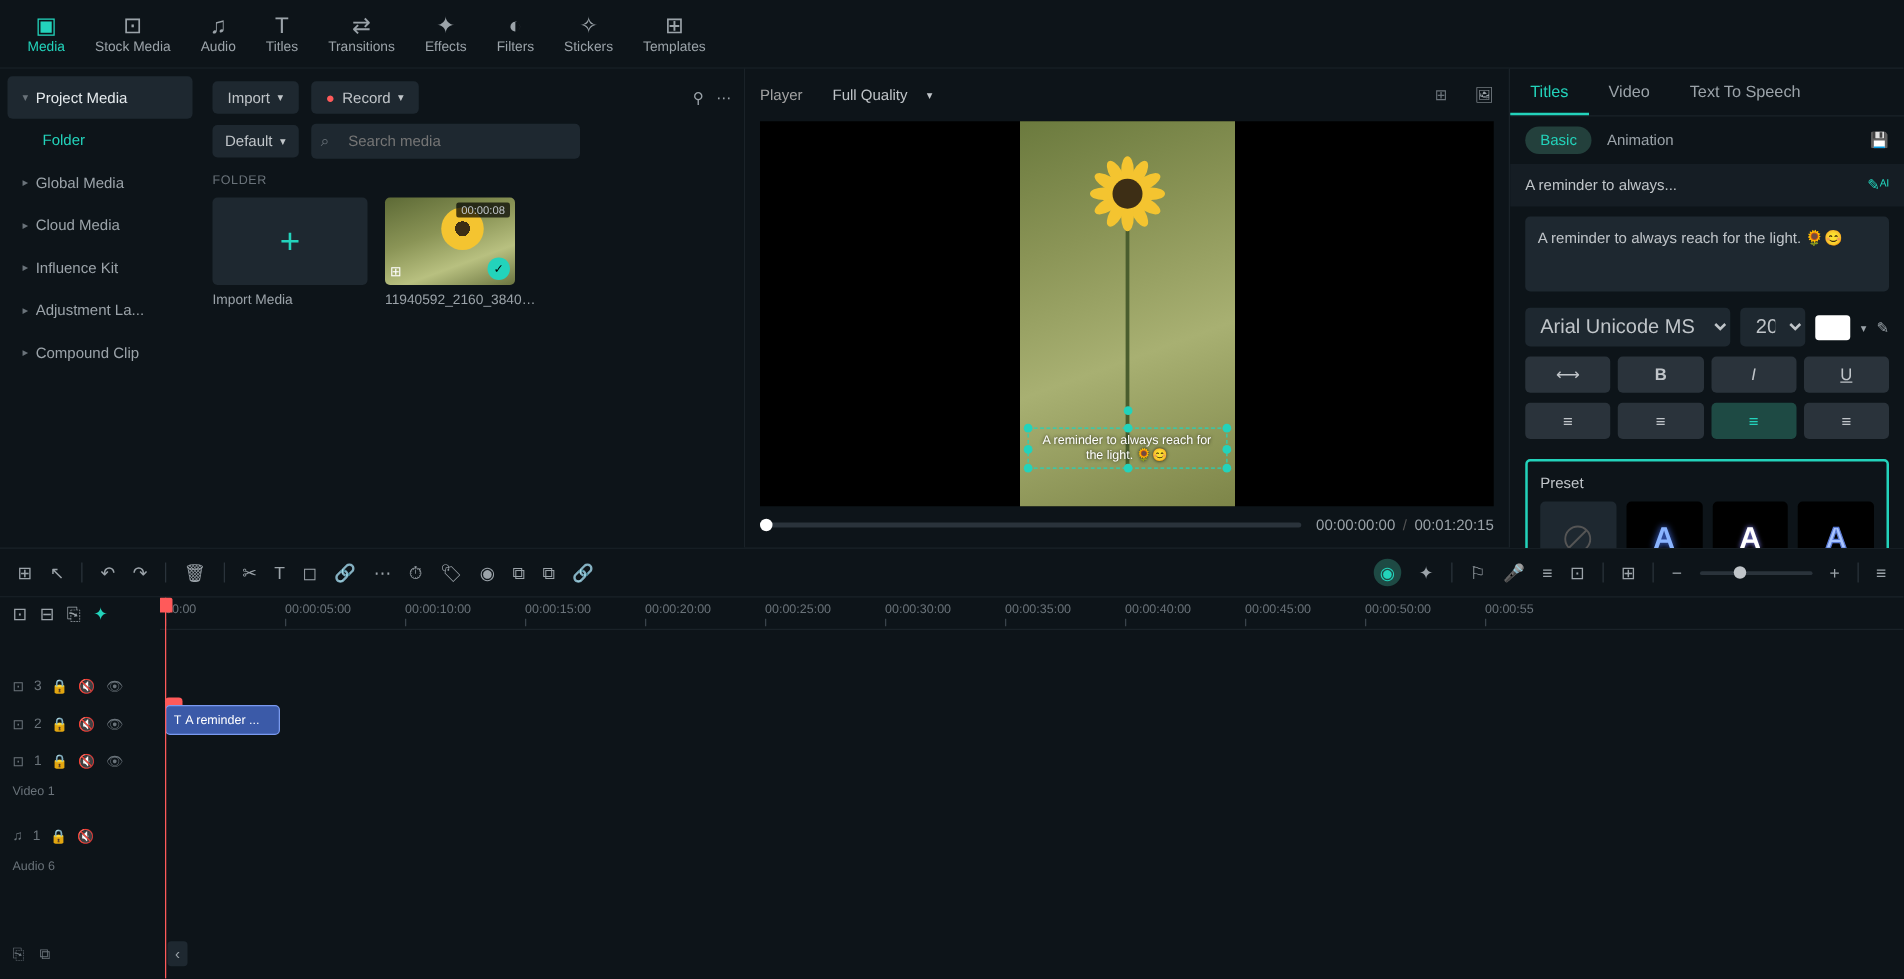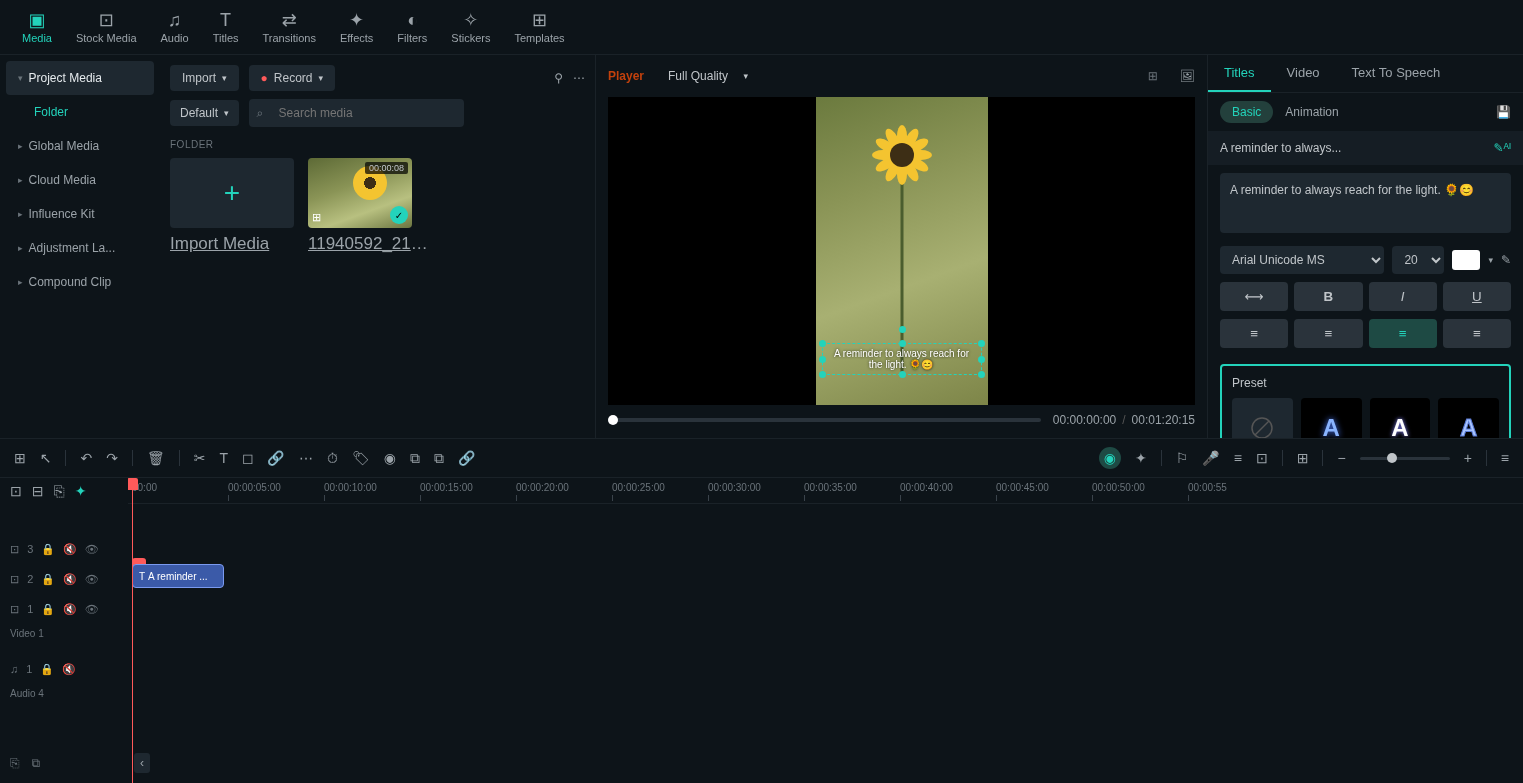--- a/index.html
+++ b/index.html
@@ -22,27 +22,27 @@
 .btn{background:#1e2830;border:none;color:#c0c5c9;padding:6px 12px;border-radius:4px;cursor:pointer;font-size:12px;display:flex;align-items:center;gap:6px;}
 .search-row{display:flex;align-items:center;gap:10px;margin-bottom:12px;}
 .search-input{flex:1;background:#1e2830;border:none;padding:7px 30px 7px 30px;border-radius:4px;color:#c0c5c9;font-size:12px;}
 .search-wrap{position:relative;flex:1;}
 .search-wrap .sicon{position:absolute;left:8px;top:7px;color:#6a737a;}
 .section-label{color:#6a737a;font-size:10px;letter-spacing:0.5px;margin:8px 0;}
 .media-items{display:flex;gap:14px;}
 .media-card{width:124px;}
 .media-thumb{width:124px;height:70px;background:#1e2830;border-radius:4px;display:flex;align-items:center;justify-content:center;position:relative;}
 .plus{color:#23d3bb;font-size:28px;font-weight:300;}
-.media-caption{font-size:17px;color:#9ba3a9;margin-top:6px;white-space:nowrap;overflow:hidden;text-overflow:ellipsis;text-decoration:underline;}
+.media-caption{font-size:11px;color:#9ba3a9;margin-top:6px;white-space:nowrap;overflow:hidden;text-overflow:ellipsis;}
 .duration-badge{position:absolute;top:4px;right:4px;background:rgba(0,0,0,0.7);padding:1px 4px;font-size:9px;border-radius:2px;}
 .check-badge{position:absolute;bottom:4px;right:4px;width:18px;height:18px;background:#23d3bb;border-radius:50%;display:flex;align-items:center;justify-content:center;color:#000;font-size:10px;}
 .grid-badge{position:absolute;bottom:4px;left:4px;color:#fff;font-size:11px;}
 .player-panel{flex:1;background:#0d1419;padding:8px 12px;display:flex;flex-direction:column;}
 .player-header{display:flex;align-items:center;gap:12px;margin-bottom:8px;}
-.player-header .label{color:#c2410c;font-weight:bold;}
+.player-header .label{color:#a3a3a3;}
 .player-canvas{flex:1;background:#000;display:flex;align-items:center;justify-content:center;position:relative;}
 .video-frame{width:172px;height:308px;background:linear-gradient(160deg,#6b7a3e 0%,#8a9456 30%,#a8b072 60%,#7d8548 100%);position:relative;overflow:hidden;}
 .sunflower{position:absolute;top:28px;left:50%;transform:translateX(-50%);width:60px;height:60px;}
 .sunflower .center{width:24px;height:24px;background:#3d2e15;border-radius:50%;position:absolute;top:18px;left:18px;}
 .sunflower .petal{position:absolute;width:10px;height:22px;background:#f4c430;border-radius:50% 50% 40% 40%;top:0;left:25px;transform-origin:5px 30px;}
 .stem{position:absolute;top:78px;left:50%;width:3px;height:200px;background:#4a5d2e;transform:translateX(-50%);}
 .text-overlay{position:absolute;bottom:30px;left:6px;right:6px;border:1px dashed #23d3bb;padding:4px;}
 .text-overlay-text{color:#fff;font-size:10px;text-align:center;text-shadow:0 0 3px rgba(0,0,0,0.8);}
 .handle{position:absolute;width:7px;height:7px;background:#23d3bb;border-radius:50%;}
 .player-timeline{display:flex;align-items:center;gap:12px;padding:8px 0;}
@@ -57,21 +57,21 @@
 .rp-tabs{display:flex;border-bottom:1px solid #1a2228;}
 .rp-tab{padding:10px 16px;color:#9ba3a9;cursor:pointer;font-size:13px;}
 .rp-tab.active{color:#23d3bb;border-bottom:2px solid #23d3bb;}
 .rp-subtabs{display:flex;align-items:center;padding:8px 12px;gap:12px;}
 .subtab-pill{background:#23403c;color:#23d3bb;padding:4px 12px;border-radius:12px;font-size:12px;}
 .subtab-text{color:#9ba3a9;cursor:pointer;}
 .rp-section{padding:8px 12px;}
 .rp-title-row{display:flex;align-items:center;justify-content:space-between;padding:10px 12px;background:#151d24;}
 .textarea{width:100%;background:#1e2830;border:none;color:#c0c5c9;padding:10px;border-radius:4px;font-size:12px;resize:none;height:60px;font-family:inherit;}
 .font-row{display:flex;gap:8px;align-items:center;margin-top:10px;}
-.select{background:#1e2830;border:none;color:#c0c5c9;padding:6px 8px;border-radius:4px;font-size:12px;}
+.select{background:#1e2830;border:none;color:#c0c5c9;padding:6px 8px;border-radius:4px;font-size:16px;}
 .color-swatch{width:28px;height:20px;background:#fff;border-radius:3px;}
 .format-row{display:flex;gap:6px;margin-top:8px;}
 .fmt-btn{flex:1;background:#2a333b;border:none;color:#c0c5c9;padding:7px;border-radius:4px;cursor:pointer;display:flex;align-items:center;justify-content:center;}
 .fmt-btn.active{background:#1e4a44;color:#23d3bb;}
 .preset-box{margin:8px 12px;border:2px solid #23d3bb;border-radius:4px;padding:10px;}
 .preset-label{font-size:12px;color:#c0c5c9;margin-bottom:8px;}
 .preset-grid{display:grid;grid-template-columns:repeat(4,1fr);gap:8px;}
 .preset-item{aspect-ratio:1;background:#000;border-radius:4px;display:flex;align-items:center;justify-content:center;font-size:24px;font-weight:bold;cursor:pointer;}
 .preset-none{background:#1e2830;}
 .preset-none svg{width:24px;height:24px;}
@@ -426,21 +426,21 @@
             <span style="font-size:10px;">Video 1</span>
           </div>
         <div style="height:12px;"></div>
         <div class="tl-track-head">
             <span class="ti">♫</span>
             <span>1</span>
             <span class="ti">🔒</span>
             <span class="ti">🔇</span>
           </div>
         <div class="tl-track-head" style="height:18px;padding-top:0;">
-            <span style="font-size:10px;">Audio 4</span>
+            <span style="font-size:10px;">Audio 6</span>
           </div>
       </div>
       <div class="tl-tracks">
         <div class="tl-ruler" id="ruler">
             <span class="tl-tick" style="left: 4px;">00:00</span>
             <span class="tl-tick" style="left: 100px;">00:00:05:00</span>
             <span class="tl-tick" style="left: 196px;">00:00:10:00</span>
             <span class="tl-tick" style="left: 292px;">00:00:15:00</span>
             <span class="tl-tick" style="left: 388px;">00:00:20:00</span>
             <span class="tl-tick" style="left: 484px;">00:00:25:00</span>

